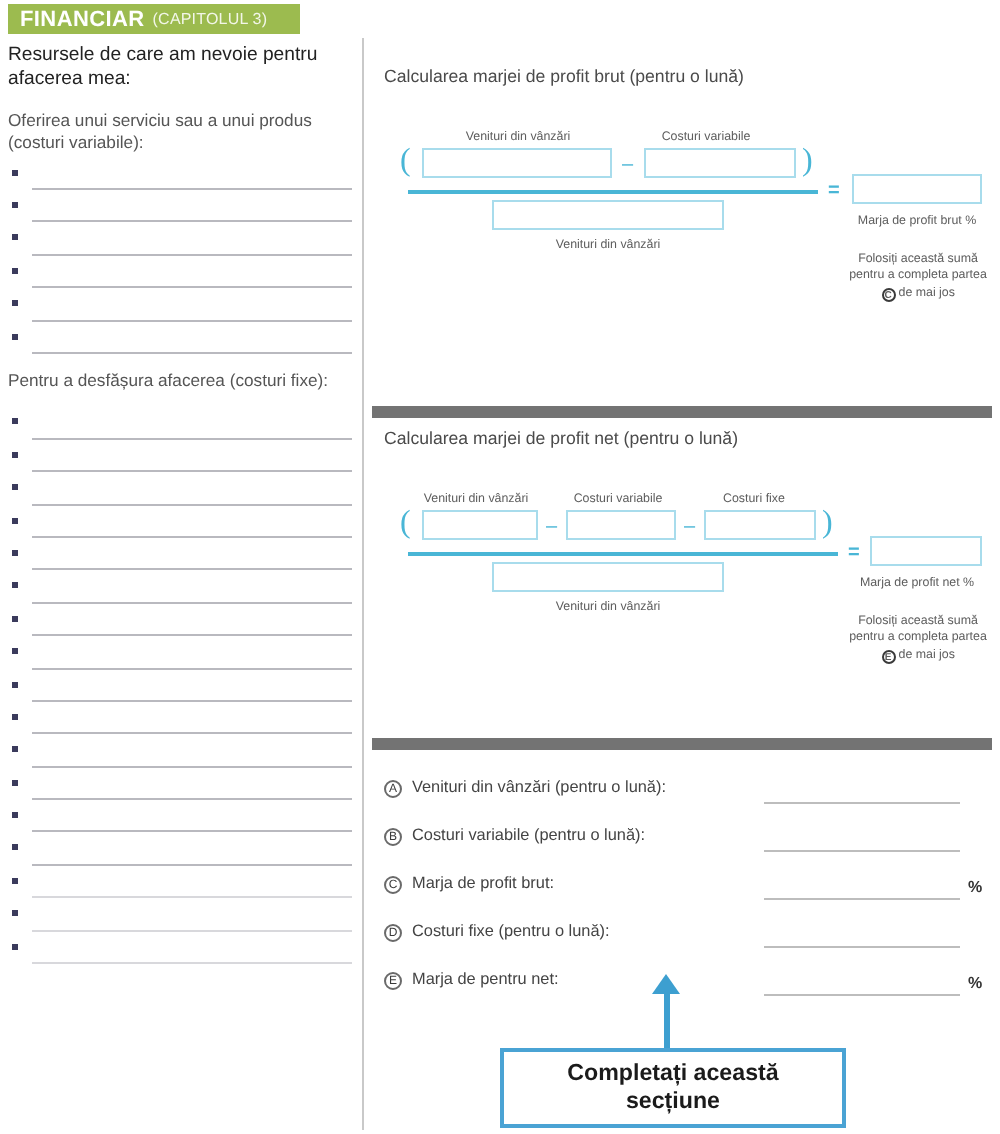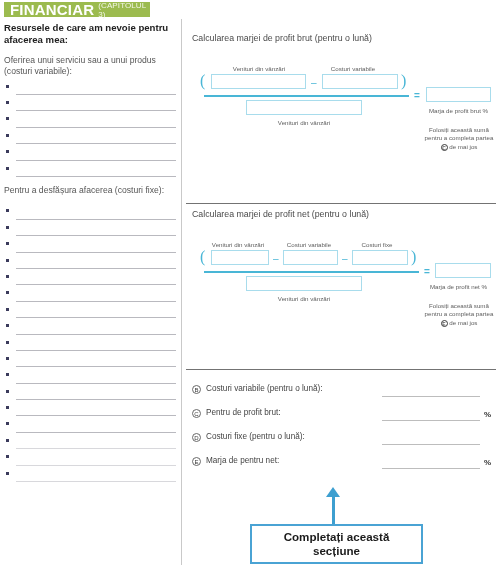--- a/index.html
+++ b/index.html
@@ -21,21 +21,21 @@
     left: 4px; top: 2px;
     width: 146px; height: 15px;
     background: #9cbb4f;
     display: flex;
     align-items: center;
     padding-left: 6px;
     gap: 4px;
   }
   .header-title {
     color: #ffffff;
-    font-size: 15px;
+    font-size: 11px;
     font-weight: bold;
     letter-spacing: .2px;
     text-align: center;
   }
   .header-sub {
     color: #f2f6e8;
     font-size: 8px;
     letter-spacing: .1px;
   }
 
@@ -58,21 +58,21 @@
   }
   .col-right {
     position: absolute;
     left: 186px; top: 9px;
     width: 310px; height: 544px;
   }
 
   
   .lc-title {
     font-size: 9.6px;
-    font-weight: bold;
+    font-weight: normal;
     color: #222;
     line-height: 12.4px;
     margin: 3px 0 8px 0;
   }
   .lc-sub {
     font-size: 8.6px;
     color: #555;
     line-height: 11.4px;
     margin-bottom: 4px;
   }
@@ -99,21 +99,21 @@
     color: #555;
     line-height: 11.4px;
     margin: 5px 0 10px 0;
   }
 
   
   .panel {
     position: absolute;
     left: 0;
     width: 310px;
-    border-top: 1px solid #737373;
+    border-top: 6px solid #737373;
   }
   .panel.first { border-top: none; }
   .panel-title {
     font-size: 8.8px;
     color: #4a4a4a;
     padding: 5px 0 0 6px;
   }
   .panel-title.bold {
     font-weight: bold;
     color: #1e1e1e;
@@ -444,28 +444,34 @@
           <span class="circ">E</span>
           <span>de mai jos</span>
         </span>
       </div>
     </div>
 
     <div class="panel" style="top:341px; height:203px;">
 
       <div style="margin-top:10px;">
         <div class="proof-row">
+          <span class="proof-mark">A</span>
+          <span class="proof-label">Venituri din vânzări (pentru o lună):</span>
+          <span class="proof-line"></span>
+          <span class="proof-pct"></span>
+        </div>
+        <div class="proof-row">
           <span class="proof-mark">B</span>
           <span class="proof-label">Costuri variabile (pentru o lună):</span>
           <span class="proof-line"></span>
           <span class="proof-pct"></span>
         </div>
         <div class="proof-row">
           <span class="proof-mark">C</span>
-          <span class="proof-label">Pentru de profit brut:</span>
+          <span class="proof-label">Marja de profit brut:</span>
           <span class="proof-line"></span>
           <span class="proof-pct">%</span>
         </div>
         <div class="proof-row">
           <span class="proof-mark">D</span>
           <span class="proof-label">Costuri fixe (pentru o lună):</span>
           <span class="proof-line"></span>
           <span class="proof-pct"></span>
         </div>
         <div class="proof-row">

